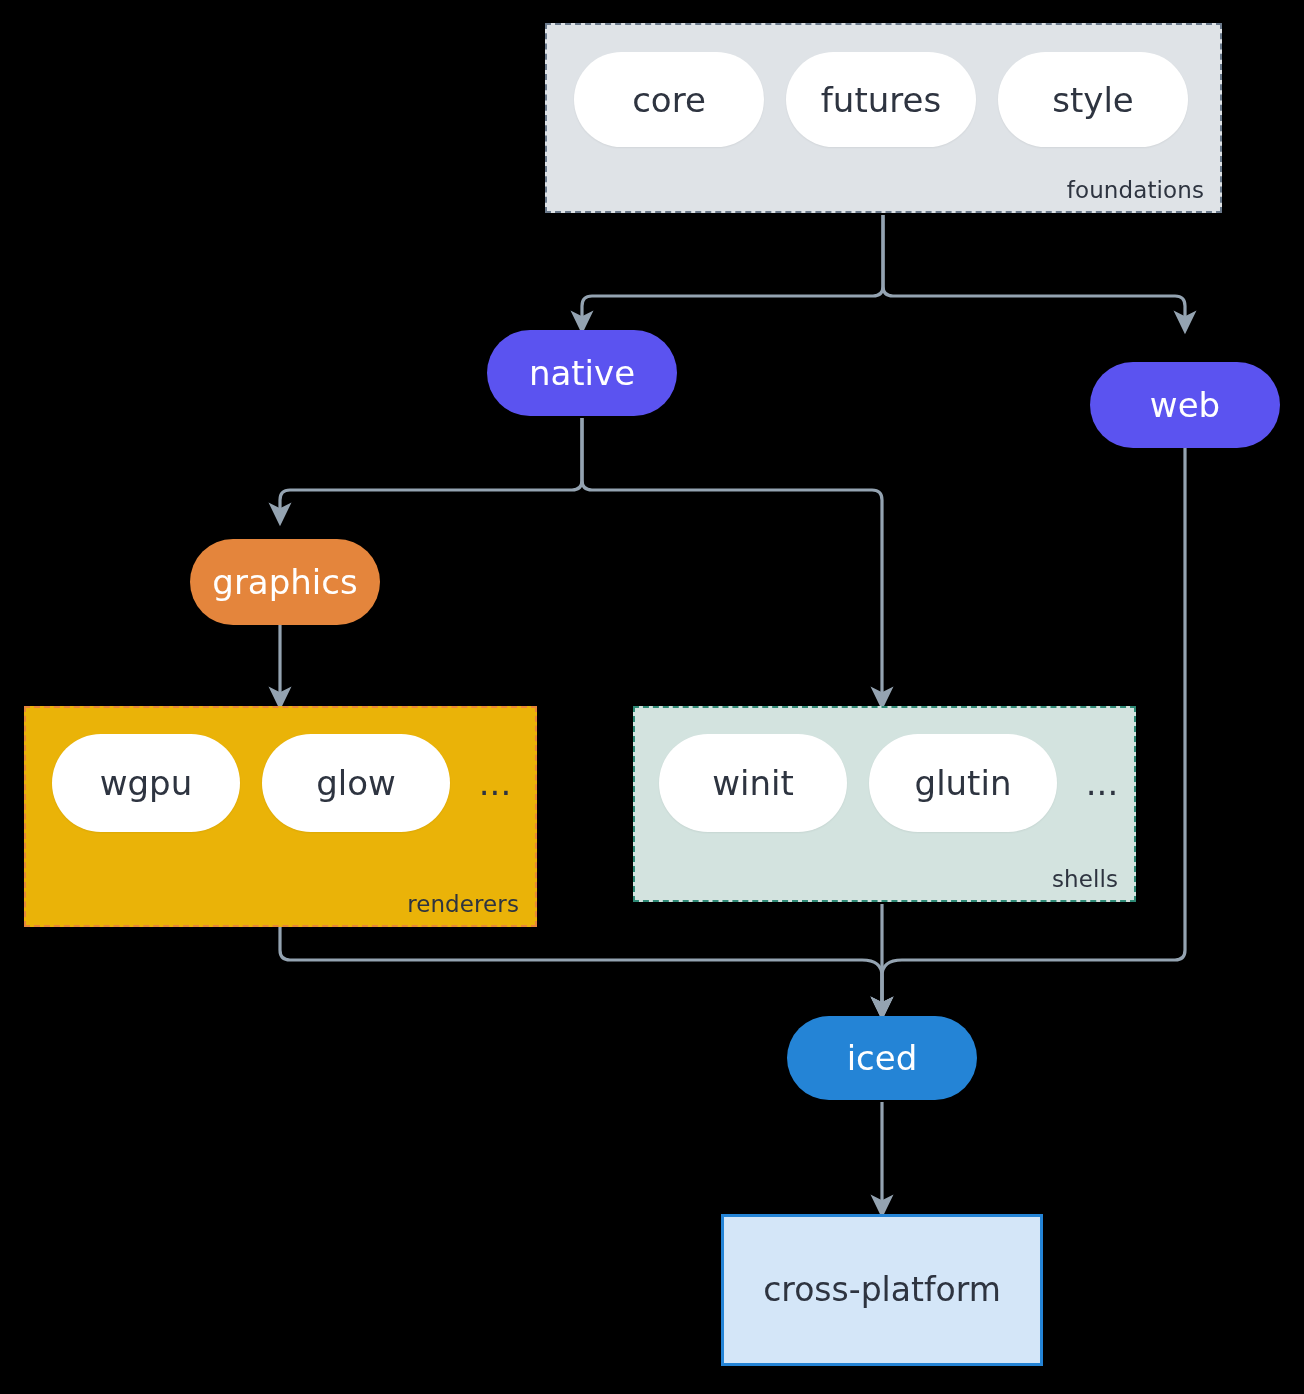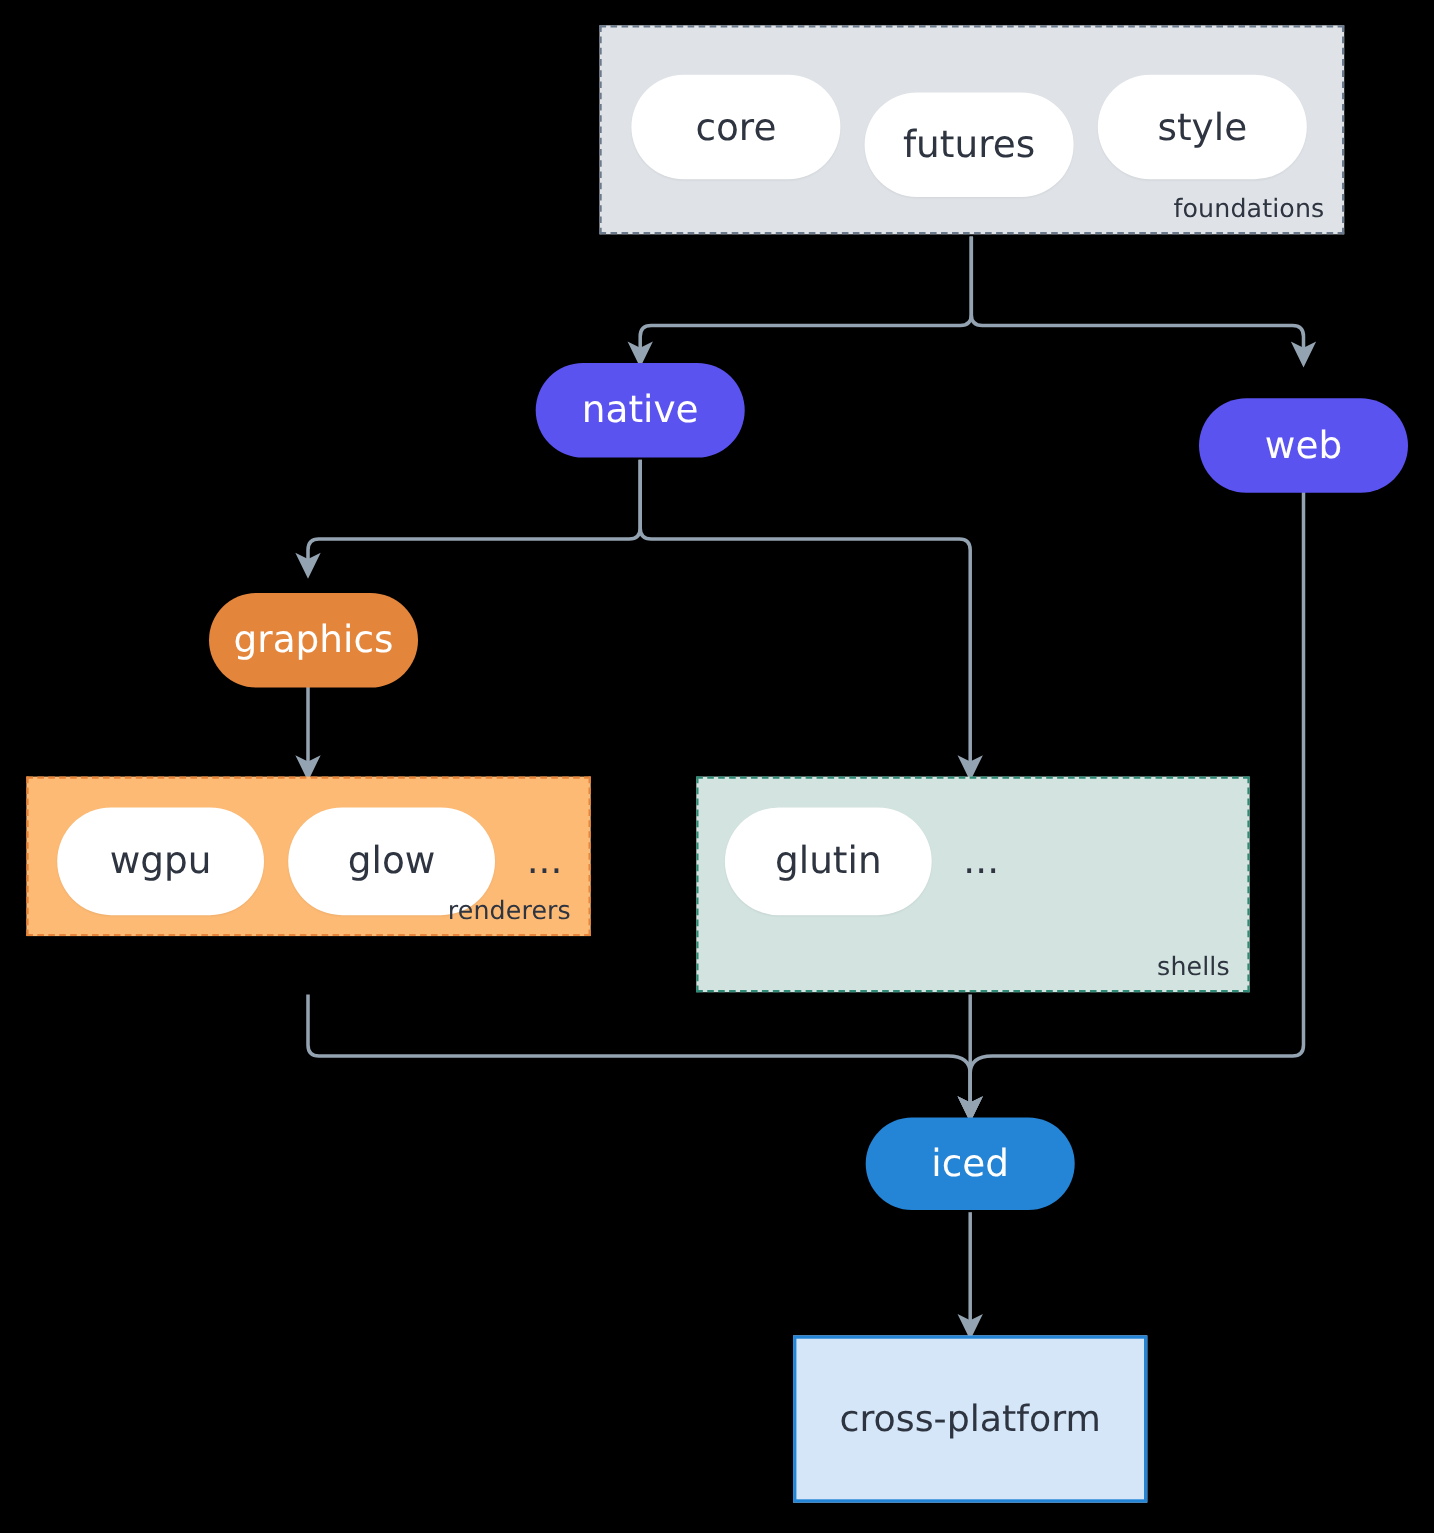--- a/index.html
+++ b/index.html
@@ -54,22 +54,22 @@
     top: 23px;
     width: 677px;
     height: 190px;
     background: #dfe3e7;
     border: 2px dashed #6b7a8c;
   }
   #group-renderers {
     left: 24px;
     top: 706px;
     width: 513px;
-    height: 145px;
-    background: #fdba74;
+    height: 221px;
+    background: #eab308;
     border: 2px dashed #e8853a;
   }
   #group-shells {
     left: 633px;
     top: 706px;
     width: 503px;
     height: 196px;
     background: #d3e3df;
     border: 2px dashed #2f8a76;
   }
@@ -183,37 +183,38 @@
 
       <path d="M1185,418 L1185,950 Q1185,960 1175,960 L902,960 Q882,960 882,976 L882,1008" marker-end="url(#arrowhead)"></path>
 
       <path d="M882,1102 L882,1206" marker-end="url(#arrowhead)"></path>
     </g>
   </svg>
 
   <div class="group" id="group-foundations">
     <div class="group-pills" style="left:27px; top:27px; gap:22px;">
       <div class="wpill" style="width:190px;height:95px;">core</div>
-      <div class="wpill" style="width:190px;height:95px;margin-top:32px;">futures</div>
+      <div class="wpill" style="width:190px;height:95px;">futures</div>
       <div class="wpill" style="width:190px;height:95px;">style</div>
     </div>
     <div class="group-label">foundations</div>
   </div>
 
   <div class="group" id="group-renderers">
     <div class="group-pills" style="left:26px; top:26px; gap:22px;">
       <div class="wpill" style="width:188px;height:98px;">wgpu</div>
       <div class="wpill" style="width:188px;height:98px;">glow</div>
       <div class="ellipsis" style="width:46px;height:98px;">...</div>
     </div>
     <div class="group-label">renderers</div>
   </div>
 
   <div class="group" id="group-shells">
     <div class="group-pills" style="left:24px; top:26px; gap:22px;">
+      <div class="wpill" style="width:188px;height:98px;">winit</div>
       <div class="wpill" style="width:188px;height:98px;">glutin</div>
       <div class="ellipsis" style="width:46px;height:98px;">...</div>
     </div>
     <div class="group-label">shells</div>
   </div>
 
   <div class="node-pill" id="node-native">native</div>
 
   <div class="node-pill" id="node-web">web</div>
 

